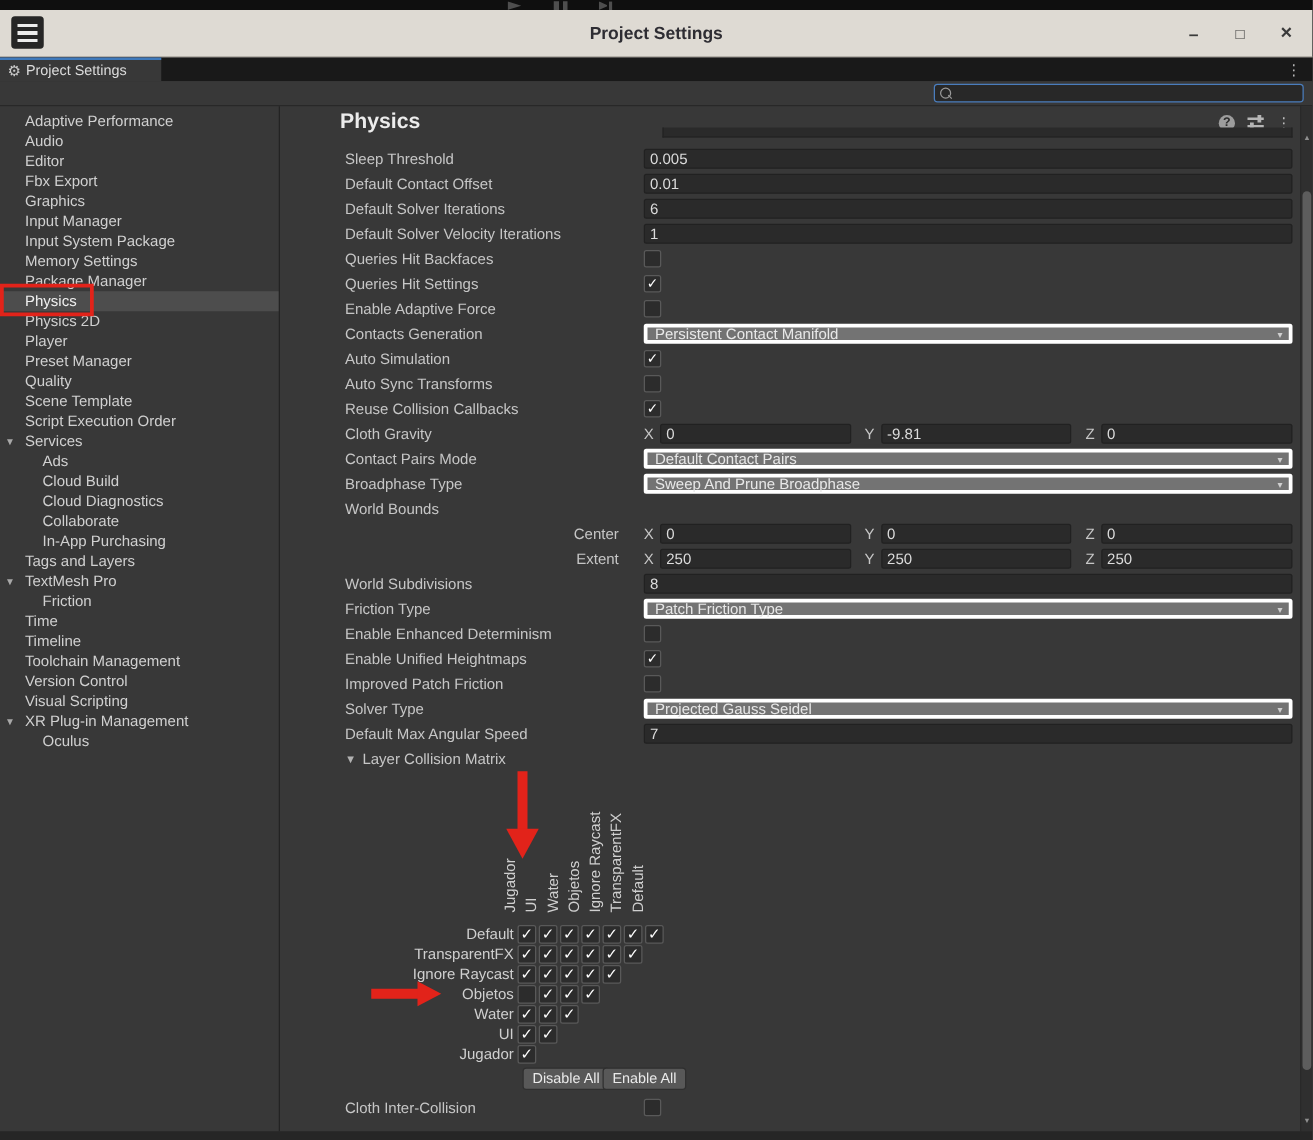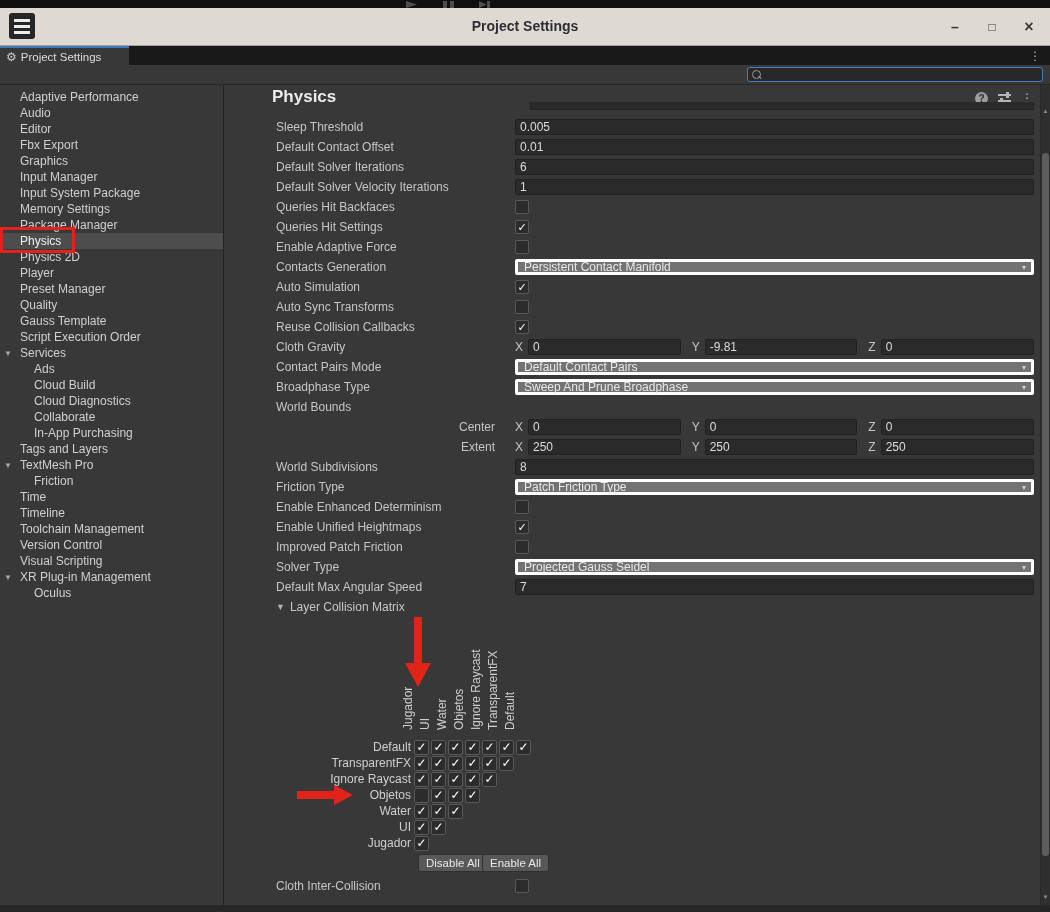--- a/index.html
+++ b/index.html
@@ -204,21 +204,21 @@
       <div class="sb-row">
         <span class="sb-tri"></span>
         <span class="sb-lab">Preset Manager</span>
       </div>
       <div class="sb-row">
         <span class="sb-tri"></span>
         <span class="sb-lab">Quality</span>
       </div>
       <div class="sb-row">
         <span class="sb-tri"></span>
-        <span class="sb-lab">Gauss Template</span>
+        <span class="sb-lab">Scene Template</span>
       </div>
       <div class="sb-row">
         <span class="sb-tri"></span>
         <span class="sb-lab">Script Execution Order</span>
       </div>
       <div class="sb-row">
         <span class="sb-tri">▼</span>
         <span class="sb-lab">Services</span>
       </div>
       <div class="sb-row">

